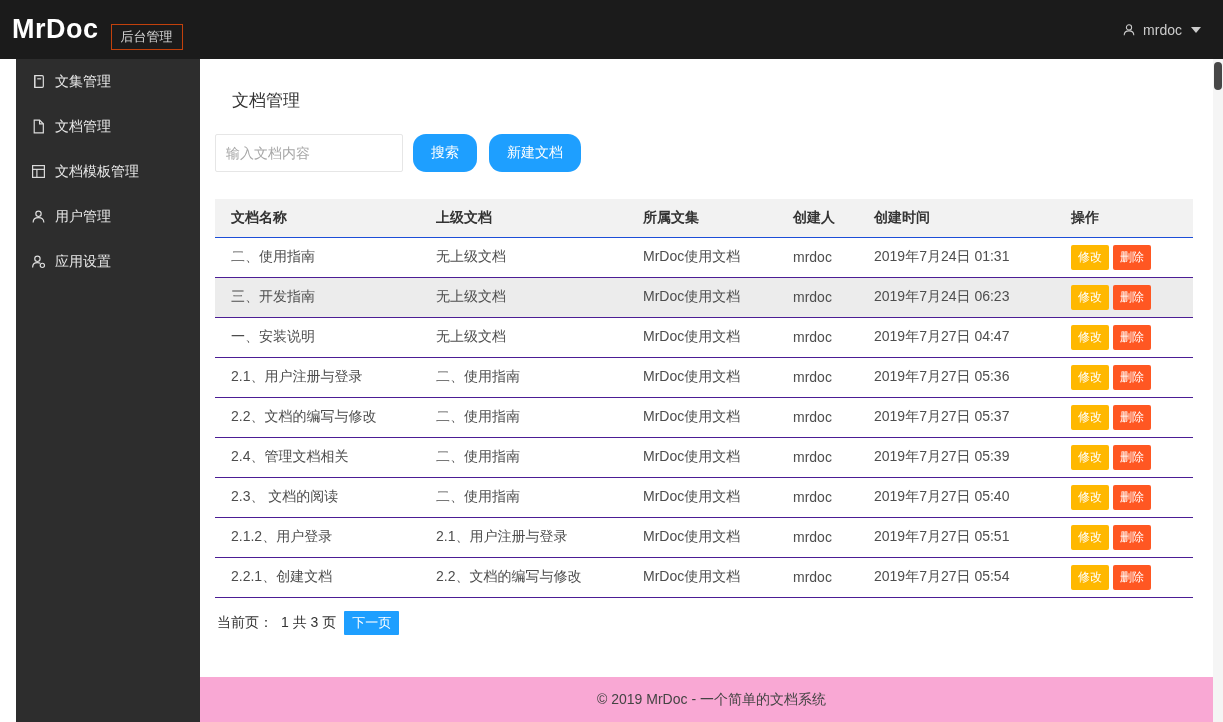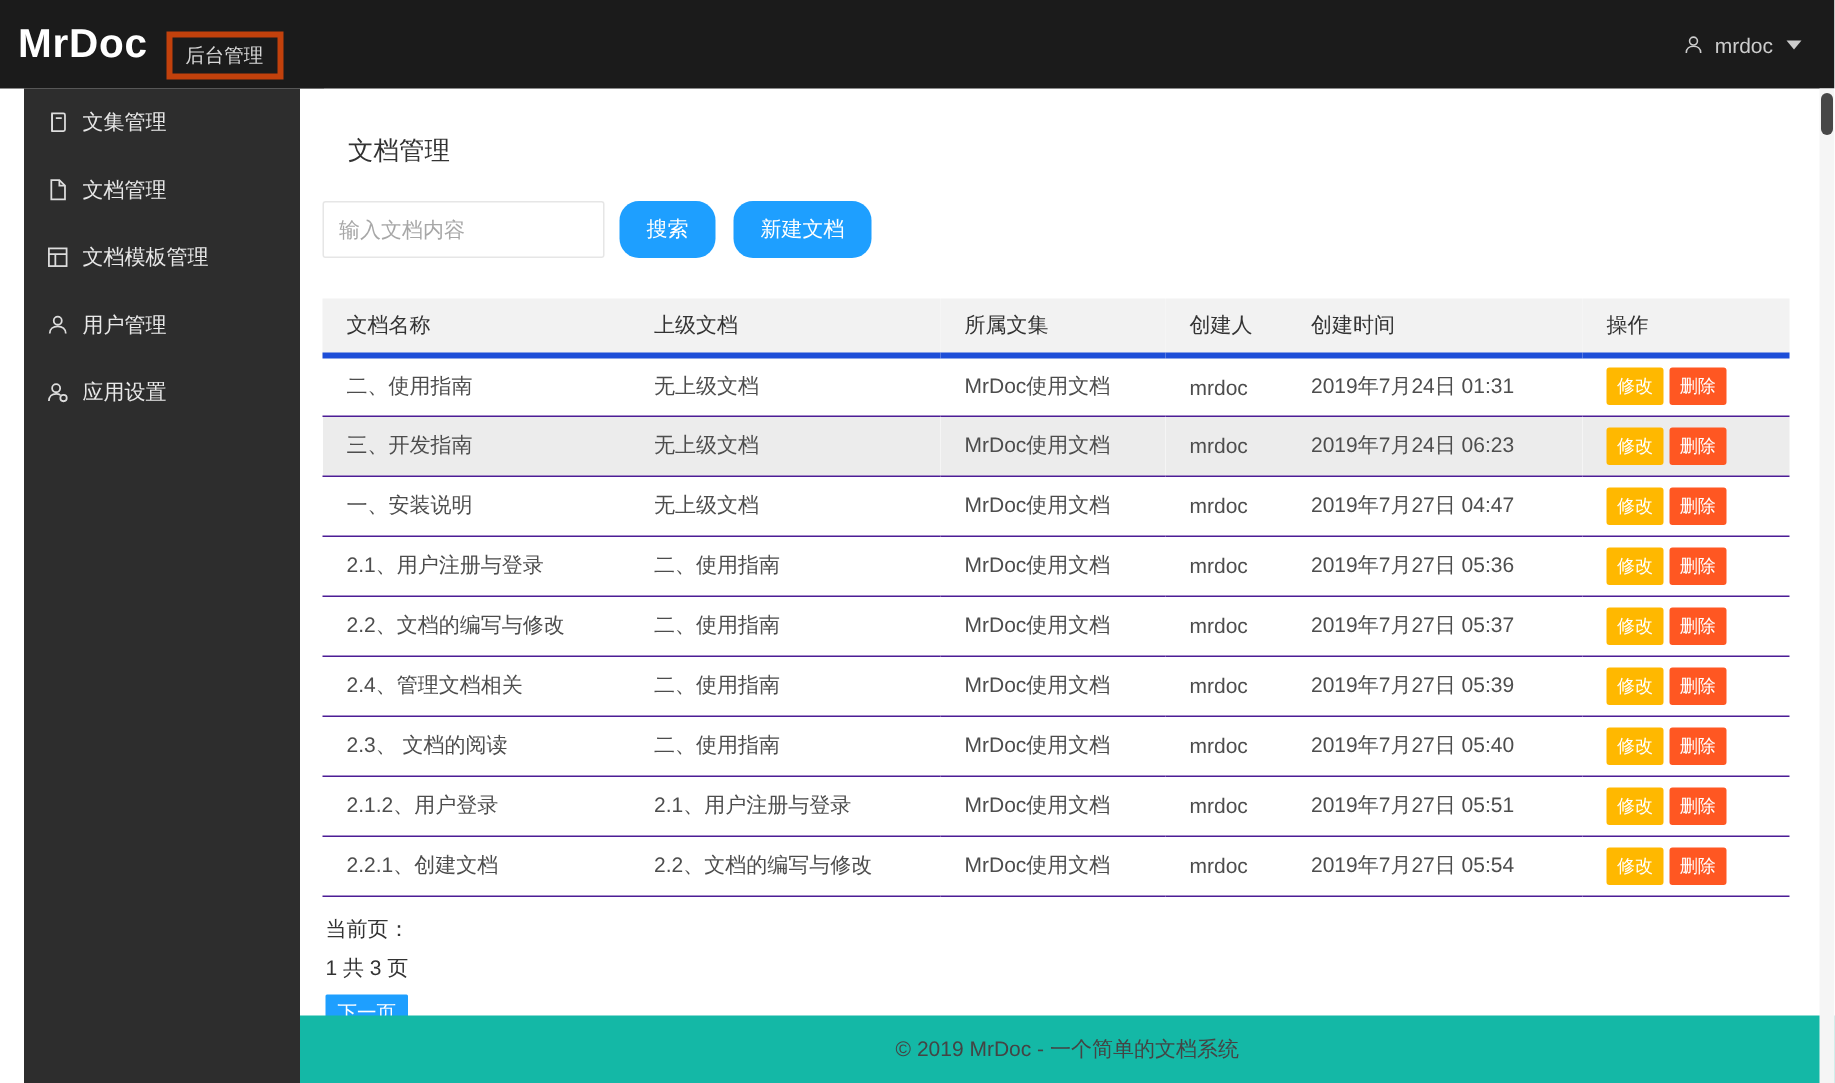--- a/index.html
+++ b/index.html
@@ -7,21 +7,21 @@
   body {
     width:1223px; height:722px; position:relative; overflow:hidden;
     background:#fff; font-family:"Liberation Sans","DejaVu Sans",sans-serif;
     --accent:#1E9FFF; --modify:#FFB800; --delete:#FF5722;
   }
 
   
   .topbar { position:absolute; top:0; left:0; width:100%; height:59px;
     background:#1b1b1b; display:flex; align-items:center; z-index:5; }
   .logo { color:#fff; font-size:27px; font-weight:bold; margin-left:12px; letter-spacing:.5px; }
-  .badge { color:#d8d8d8; border:4px solid #c2410c; font-size:13px;
+  .badge { color:#d8d8d8; border:1px solid #c2410c; font-size:13px;
     padding:3px 9px; margin-left:12px; margin-top:14px; }
   .user { margin-left:auto; margin-right:22px; display:flex; align-items:center;
     gap:6px; color:#ccc; font-size:14px; cursor:pointer; }
   .caret { width:0; height:0; border-left:5px solid transparent;
     border-right:5px solid transparent; border-top:6px solid #ccc;
     display:inline-block; margin-left:3px; }
 
   
   .sidebar { position:absolute; top:59px; left:16px; width:200px; bottom:0; background:#2d2d2d; }
   .side-item { height:45px; display:flex; align-items:center; padding-left:15px;
@@ -38,38 +38,38 @@
     padding:0 10px; font-size:14px; color:#333; outline:none; }
   .search-input::placeholder { color:#a7a7a7; }
   .btn { border:none; height:38px; padding:0 18px; background:var(--accent);
     color:#fff; font-size:14px; border-radius:13px; cursor:pointer; }
   .btn-search { margin-left:10px; }
   .btn-new { margin-left:12px; }
 
   
   .doc-table { width:100%; border-collapse:collapse; margin-top:27px;
     table-layout:fixed; font-size:14px; color:#4d4d4d; }
-  .doc-table th { background:#f2f2f2; text-align:left; font-weight:400; color:#333;
-    height:38px; padding:0 16px; border-bottom:4px solid #1d4ed8; }
+  .doc-table th { background:#f2f2f2; text-align:left; font-weight:700; color:#333;
+    height:38px; padding:0 16px; border-bottom:1px solid #1d4ed8; }
   .doc-table td { height:40px; padding:0 16px; border-bottom:1px solid #4c1d95;
     white-space:nowrap; overflow:hidden; }
   tr.highlight td { background:#ececec; }
   .btn-mini { border:none; color:#fff; font-size:12px; height:25px; padding:0 7px;
     border-radius:2px; cursor:pointer; }
   .btn-modify { background:var(--modify); }
   .btn-delete { background:var(--delete); }
 
   
   .pagination { margin-top:13px; padding-left:2px; font-size:14px; color:#333;
-    display:flex; align-items:flex-start; gap:8px;flex-direction:column; }
+    display:flex; align-items:center; gap:8px; }
   .btn-next { border:none; background:var(--accent); color:#fff; font-size:13px;
     height:24px; padding:0 8px; cursor:pointer; border-radius:1px; }
 
   
-  .footer { position:absolute; bottom:0; left:0; right:0; height:45px; background:#14b8a6;
+  .footer { position:absolute; bottom:0; left:0; right:0; height:45px; background:#f9a8d4;
     display:flex; align-items:center; justify-content:center; font-size:14px; color:#444; }
 
   
   .scrollbar { position:absolute; top:59px; right:0; bottom:0; width:10px;
     background:#f5f5f5; z-index:6; cursor:pointer; }
   .scroll-thumb { position:absolute; top:3px; left:1px; width:8px; height:28px;
     background:#474747; border-radius:4px; }
 </style>
 </head>
 <body style="--accent: #1E9FFF; --modify: #FFB800; --delete: #FF5722;">

